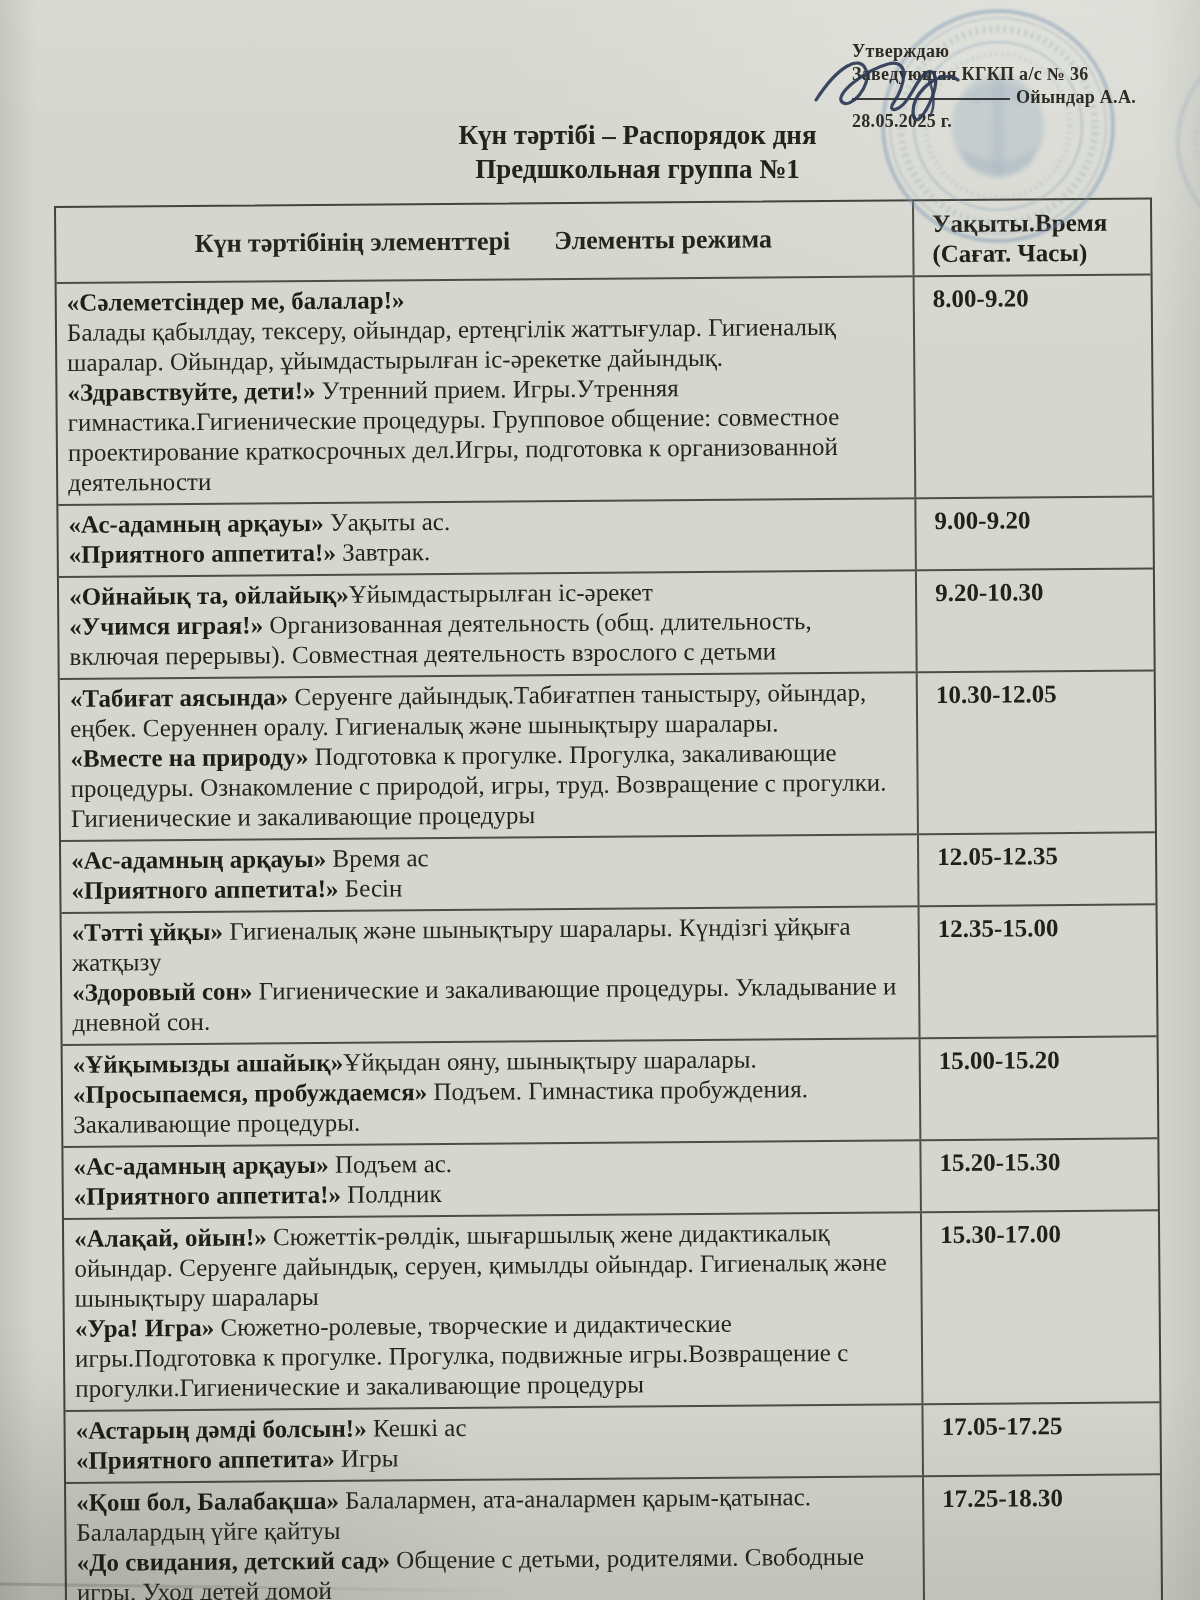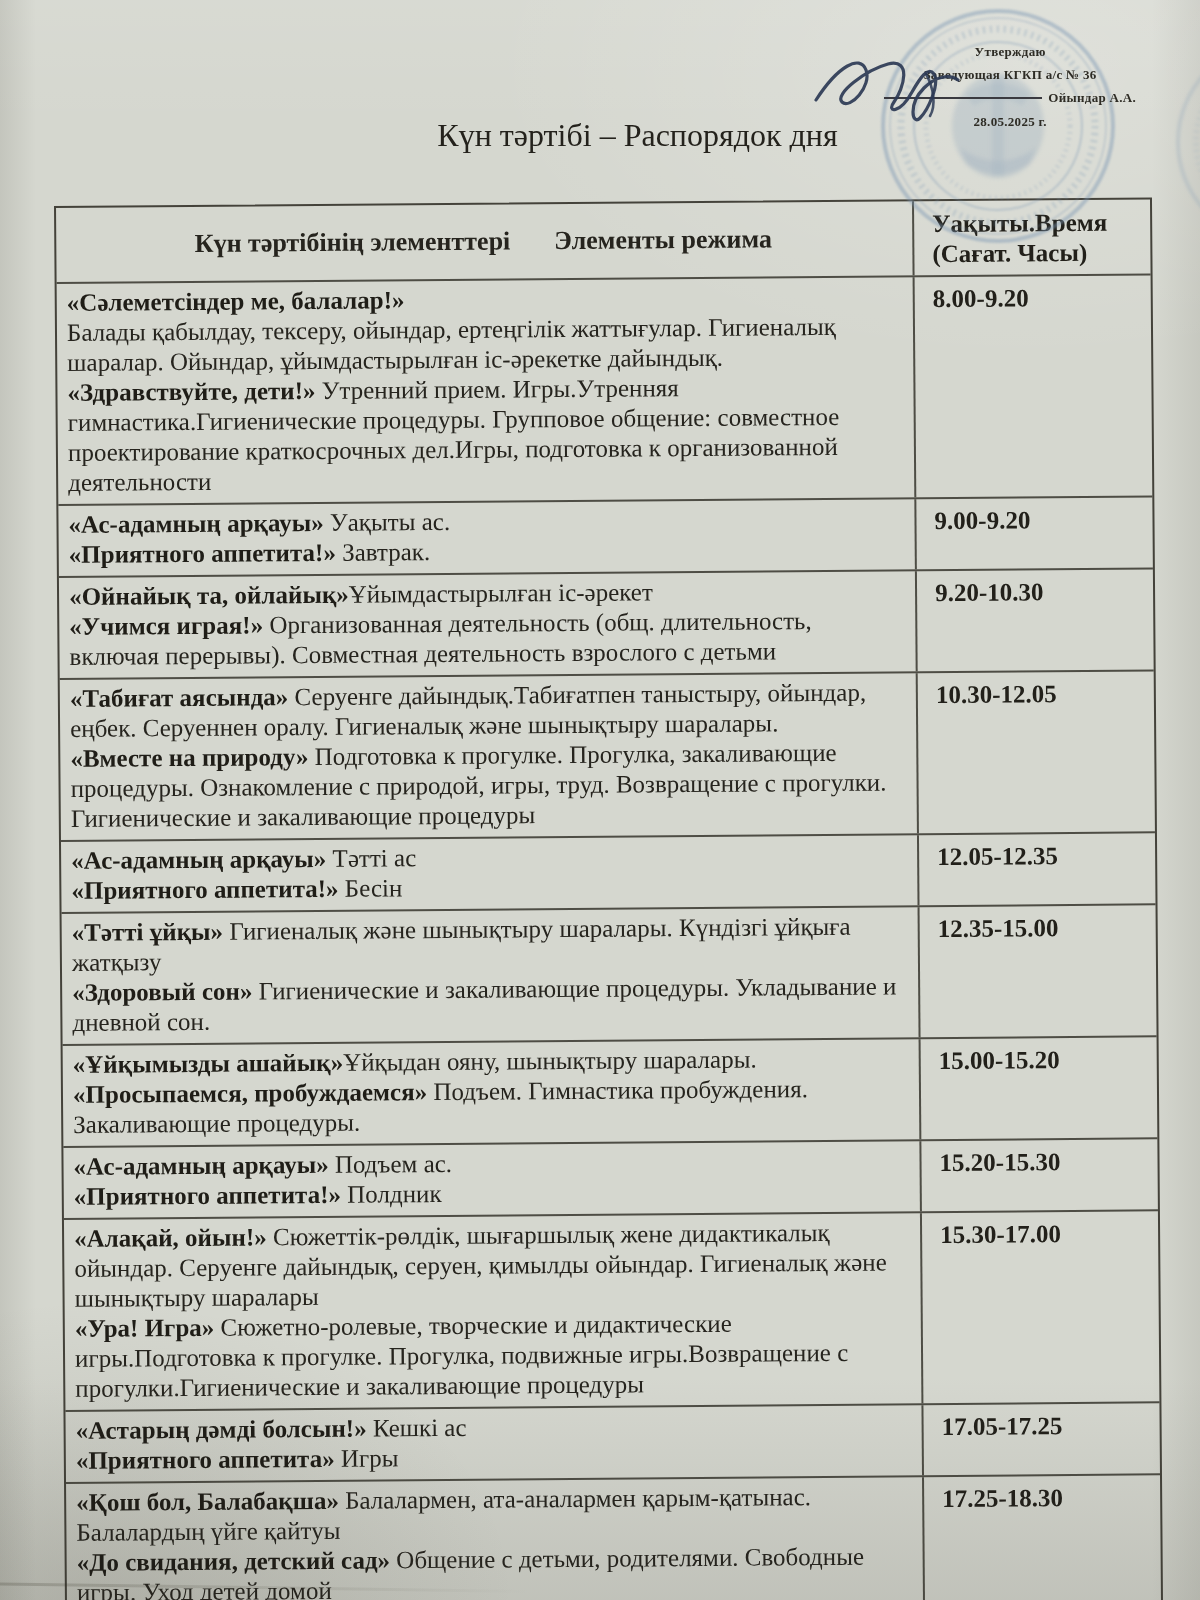--- a/index.html
+++ b/index.html
@@ -25,35 +25,35 @@
     transform:rotate(.8deg);
   }
 
   
   .stamp{position:absolute;left:868px;top:-2px;width:260px;height:260px;z-index:5;pointer-events:none;opacity:.62;}
   .stamp-edge{position:absolute;left:1128px;top:30px;width:140px;height:230px;z-index:5;pointer-events:none;opacity:.38;}
 
   
   .approval{
     position:absolute;top:40px;right:64px;z-index:6;
-    text-align:center;font-weight:bold;font-size:13px;line-height:23px;
+    text-align:left;font-weight:bold;font-size:18px;line-height:23px;
     color:#2e2c25;letter-spacing:.3px;
   }
   .sig-row{position:relative;height:24px;}
   .sig-name{position:relative;z-index:2;}
   .sig-line{
     display:inline-block;width:158px;height:1px;vertical-align:baseline;
     border-bottom:2px solid #3a3a40;margin-right:6px;position:relative;top:-3px;
   }
   .sig-svg{position:absolute;right:148px;top:-42px;width:180px;height:78px;z-index:3;}
 
   
   .title{
     position:absolute;top:118px;left:95px;right:20px;z-index:2;
-    text-align:center;font-weight:normal;font-size:32px;line-height:34px;color:#24221c;
+    text-align:center;font-weight:bold;font-size:27px;line-height:34px;color:#24221c;
   }
 
   
   .table-wrap{
     position:absolute;left:54px;top:206px;width:1094px;z-index:3;
     transform:rotate(-0.45deg);transform-origin:0 0;
   }
   .sched{
     border:2px solid rgba(48,46,38,.88);
     border-collapse:collapse;width:100%;
@@ -125,20 +125,21 @@
       <path d="M8,56 C30,22 52,10 58,26 C64,42 42,66 34,58 C26,50 58,26 80,20 C104,14 96,44 86,58 C78,69 92,70 104,48 C112,34 120,22 126,30 C132,40 120,66 112,74 C104,82 100,60 116,44 C128,32 142,30 150,36" fill="none" stroke="#2c3a55" stroke-width="3.2" stroke-linecap="round" opacity=".92"></path>
       <path d="M118,30 C126,44 128,62 122,72" fill="none" stroke="#2c3a55" stroke-width="2.6" stroke-linecap="round" opacity=".85"></path>
     </svg>
     <span class="sig-line"></span><span class="sig-name">Ойындар А.А.</span>
   </div>
   <div>28.05.2025 г.</div>
 </div>
 
 <div class="title">
   <div>Күн тәртібі – Распорядок дня</div>
+  <div>Предшкольная группа №1</div>
 </div>
 
 <div class="table-wrap">
   <div class="sched">
     <div class="thead-row">
       <div class="cell-main">
         <span>Күн тәртібінің элементтері</span>
         <span>Элементы режима</span>
       </div>
       <div class="cell-time">
@@ -175,21 +176,21 @@
   <div class="trow">
     <div class="cell-main">
             <div class="para"><b>«Табиғат аясында»</b><span> Серуенге дайындық.Табиғатпен таныстыру, ойындар, еңбек. Серуеннен оралу. Гигиеналық және шынықтыру шаралары.</span></div>
             <div class="para"><b>«Вместе на природу»</b><span> Подготовка к прогулке. Прогулка, закаливающие процедуры. Ознакомление с природой, игры, труд. Возвращение с прогулки. Гигиенические и закаливающие процедуры</span></div>
           </div>
     <div class="cell-time">10.30-12.05</div>
   </div>
 
   <div class="trow">
     <div class="cell-main">
-            <div class="para"><b>«Ас-адамның  арқауы»</b><span> Тәтті ас</span></div>
+            <div class="para"><b>«Ас-адамның  арқауы»</b><span> Время ас</span></div>
             <div class="para"><b>«Приятного аппетита!»</b><span> Бесін</span></div>
           </div>
     <div class="cell-time">12.05-12.35</div>
   </div>
 
   <div class="trow">
     <div class="cell-main">
             <div class="para"><b>«Тәтті ұйқы»</b><span> Гигиеналық және шынықтыру шаралары. Күндізгі ұйқыға жатқызу</span></div>
             <div class="para"><b>«Здоровый сон»</b><span> Гигиенические и закаливающие процедуры. Укладывание и дневной сон.</span></div>
           </div>

